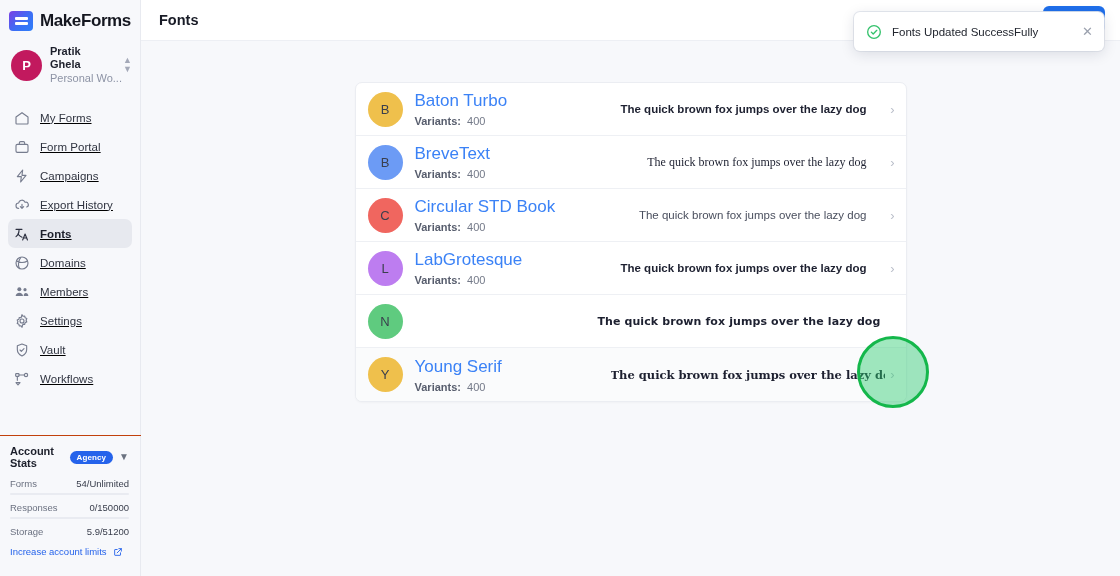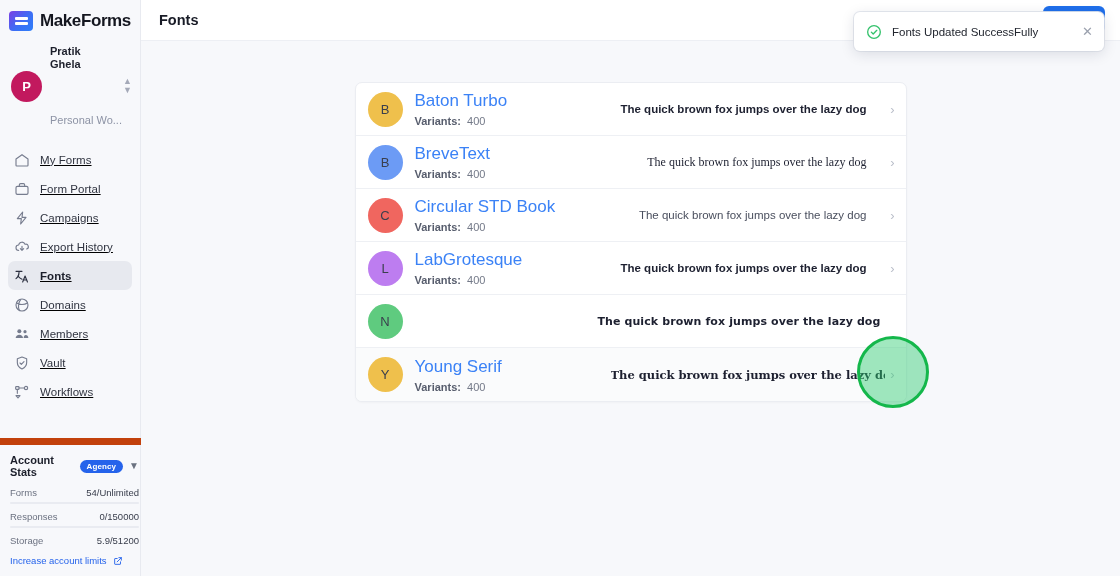--- a/index.html
+++ b/index.html
@@ -33,41 +33,41 @@
 
   .profile { display: flex; align-items: center; gap: 8px; padding: 5px 8px 9px 11px; }
   .avatar-user {
     width: 31px; height: 31px; border-radius: 50%;
     background: #c2195e; color: #fff;
     display: flex; align-items: center; justify-content: center;
     font-size: 13px; font-weight: 600; flex: none;
   }
   .profile-text { display: flex; flex-direction: column; gap: 1px; min-width: 0; }
   .profile-name { font-size: 11px; font-weight: 700; color: #1c1f2b; line-height: 13px; }
-  .profile-ws { font-size: 11px; color: #8d93a5; line-height: 13px; white-space: nowrap; margin-top: 42px; }
+  .profile-ws { font-size: 11px; color: #8d93a5; line-height: 13px; white-space: nowrap; }
   .updown { font-size: 9px; color: #a4a9b8; margin-left: 1px; line-height: 1; }
   .updown span { display: block; }
 
   .nav { margin-top: 9px; display: flex; flex-direction: column; text-decoration: underline; }
   .nav-item {
     display: flex; align-items: center; gap: 10px;
     height: 29px; margin: 0 8px; padding-left: 6px;
     border-radius: 7px; cursor: pointer;
   }
   .nav-item.active { background: #e7e9ef; }
   .nav-label { font-size: 11.5px; color: #303440; letter-spacing: 0.05px; }
   .nav-item.active .nav-label { font-weight: 600; color: #1c1f2b; }
   .nav-ico { width: 16px; height: 16px; flex: none; color: #767c8e; }
   .nav-ico svg { display: block; width: 16px; height: 16px; }
 
   
   .stats {
-    position: absolute; left: 0; bottom: 0; width: 141px;
-    padding: 9px 2px 10px 10px;
-    border-top: 7px solid #c2410c;
+    position: absolute; left: 0; bottom: 9px; width: 141px;
+    padding: 9px 12px 10px 10px;
+    border-top: 1px solid #c2410c;
   }
   .stats-head { display: flex; align-items: center; gap: 6px; margin-bottom: 9px; }
   .stats-title { font-size: 11px; font-weight: 700; color: #1c1f2b; }
   .badge {
     background: #2563eb; color: #fff; font-size: 8px; font-weight: 700;
     padding: 2px 7px; border-radius: 9px; letter-spacing: 0.1px;
   }
   .chev-d { margin-left: auto; color: #6b7280; font-size: 10px; line-height: 1; }
   .stat-row { margin-bottom: 7px; }
   .stat-line { display: flex; justify-content: space-between; align-items: baseline; margin-bottom: 4px; }
@@ -232,20 +232,29 @@
               <circle cx="16.5" cy="8.5" r="2.4"></circle>
               <path d="M2.5 18c0-3 2.5-5 5.5-5s5.5 2 5.5 5z"></path>
               <path d="M14.5 18c0-2.4 1.1-4 3-4.4 2.3 0 4 1.9 4 4.4z"></path>
             </svg>
           </span>
         <span class="nav-label">Members</span>
       </div>
       <div class="nav-item">
         <span class="nav-ico">
             <svg viewBox="0 0 24 24" fill="none" stroke="currentColor" stroke-width="1.7" stroke-linecap="round" stroke-linejoin="round">
+              <circle cx="12" cy="12" r="3"></circle>
+              <path d="M12 2.5l1.4 2.4 2.7-.4.6 2.7 2.5 1.1-1.1 2.5 1.1 2.5-2.5 1.1-.6 2.7-2.7-.4L12 21.5l-1.4-2.4-2.7.4-.6-2.7-2.5-1.1L5.9 13 4.8 10.5l2.5-1.1.6-2.7 2.7.4z"></path>
+            </svg>
+          </span>
+        <span class="nav-label">Settings</span>
+      </div>
+      <div class="nav-item">
+        <span class="nav-ico">
+            <svg viewBox="0 0 24 24" fill="none" stroke="currentColor" stroke-width="1.7" stroke-linecap="round" stroke-linejoin="round">
               <path d="M12 3l7 2.7v5.6c0 4.4-2.9 7.8-7 9.7-4.1-1.9-7-5.3-7-9.7V5.7z"></path>
               <path d="M9 12l2 2 4-4"></path>
             </svg>
           </span>
         <span class="nav-label">Vault</span>
       </div>
       <div class="nav-item">
         <span class="nav-ico">
             <svg viewBox="0 0 24 24" fill="none" stroke="currentColor" stroke-width="1.7" stroke-linecap="round" stroke-linejoin="round">
               <rect x="2.5" y="4" width="5" height="4" rx="1"></rect>

